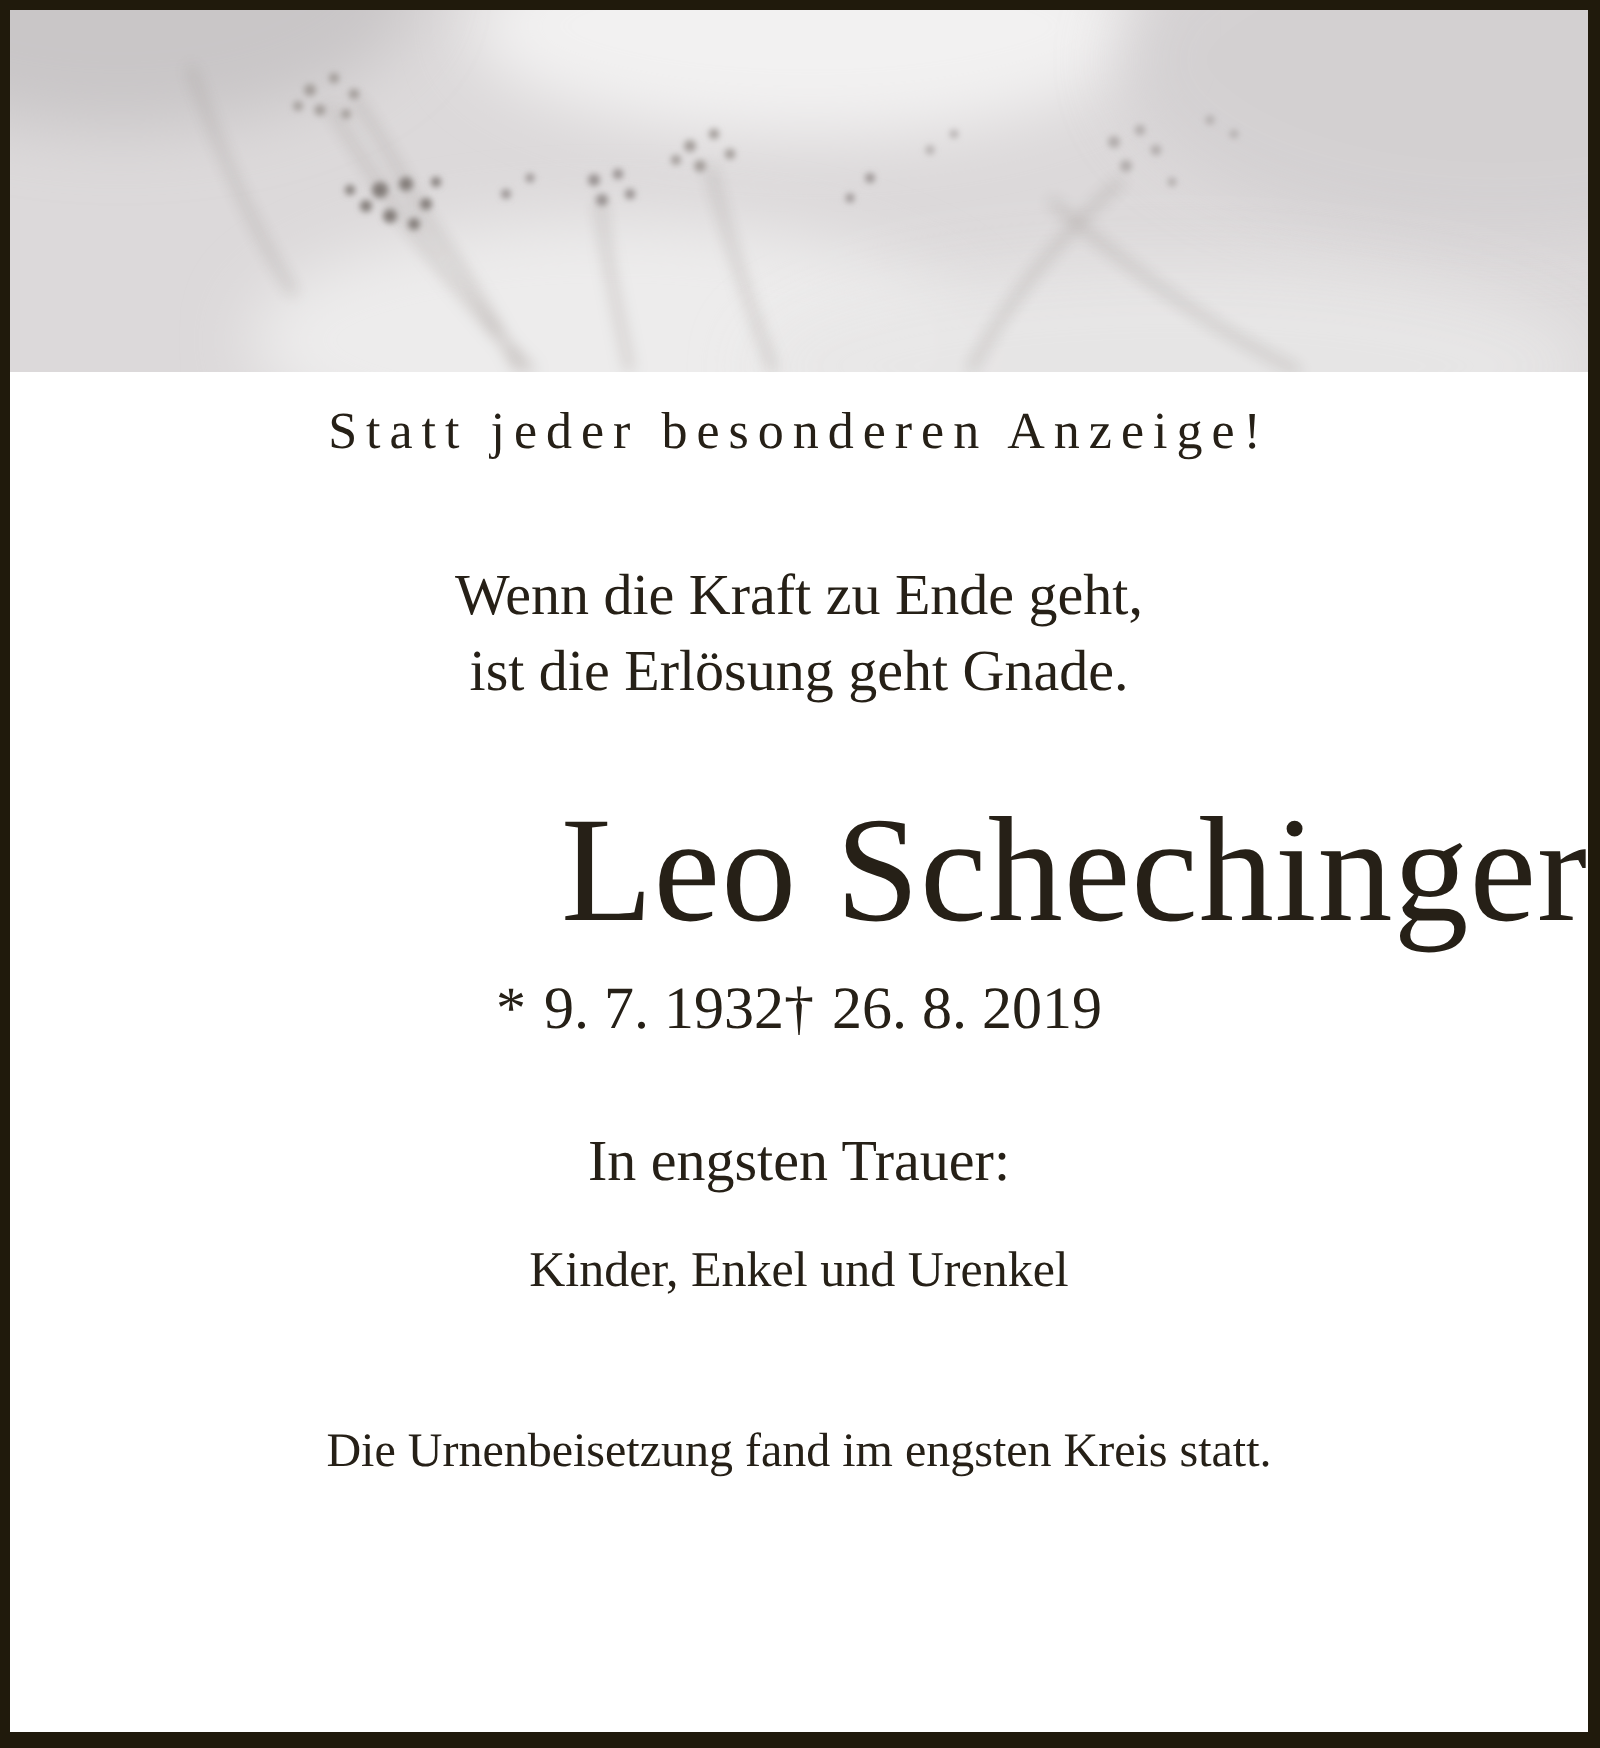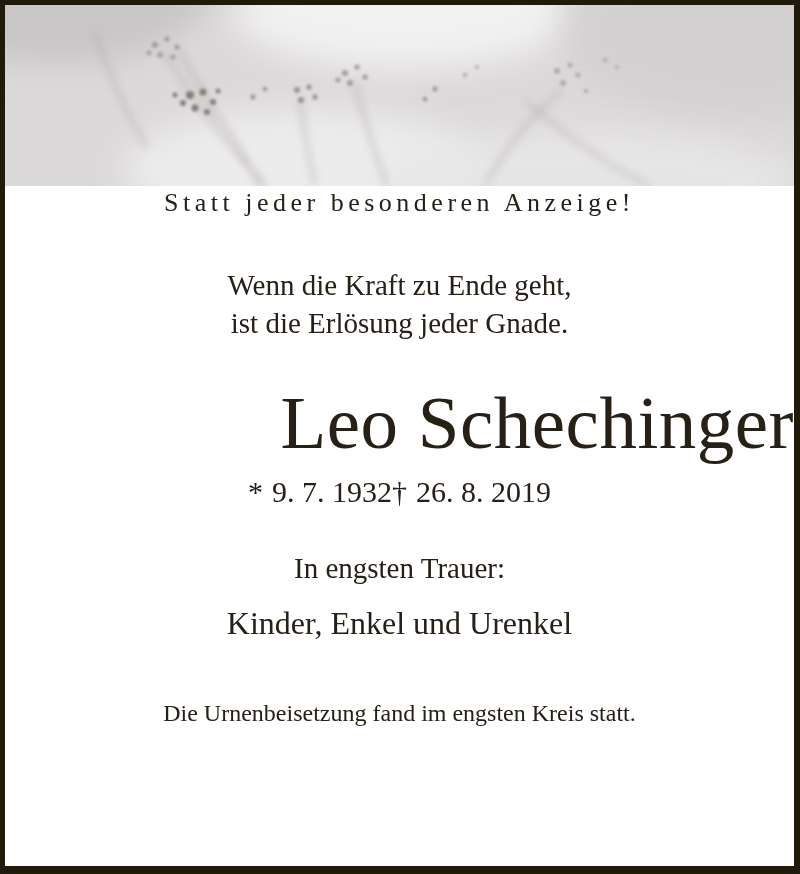--- a/index.html
+++ b/index.html
@@ -28,20 +28,21 @@
   }
   .memorial-photo svg {
     display: block;
     width: 100%;
     height: 100%;
   }
   .notice-body {
     text-align: center;
   }
   .pre-header {
+    margin-top: 13px;
     font-size: 26px;
     line-height: 34px;
     letter-spacing: 4.5px;
   }
   .verse {
     margin-top: 46px;
     font-size: 29px;
     line-height: 38px;
   }
   .deceased-name {
@@ -63,21 +64,21 @@
     display: inline-block;
     margin-right: 9px;
   }
   .mourning-intro {
     margin-top: 38px;
     font-size: 29px;
     line-height: 38px;
   }
   .mourners {
     margin-top: 14px;
-    font-size: 32px;
+    font-size: 25px;
     line-height: 44px;
   }
   .condolence {
     margin-top: 40px;
     font-size: 28px;
     line-height: 37px;
   }
   .closing {
     margin-top: 50px;
     font-size: 24px;
@@ -170,21 +171,21 @@
       </g>
     </svg>
   </div>
 
   <div class="notice-body">
 
     <div class="pre-header">Statt jeder besonderen Anzeige!</div>
 
     <div class="verse">
       <div>Wenn die Kraft zu Ende geht,</div>
-      <div>ist die Erlösung jeder Gnade.</div>
+      <div>ist die Erlösung geht Gnade.</div>
     </div>
 
     <div class="deceased-name">Leo Schechinger</div>
 
     <div class="life-dates">
       <span><span class="sym">*</span><span>9. 7. 1932</span></span>
       <span><span class="sym">†</span><span>26. 8. 2019</span></span>
     </div>
 
     <div class="mourning-intro">In engsten Trauer:</div>

